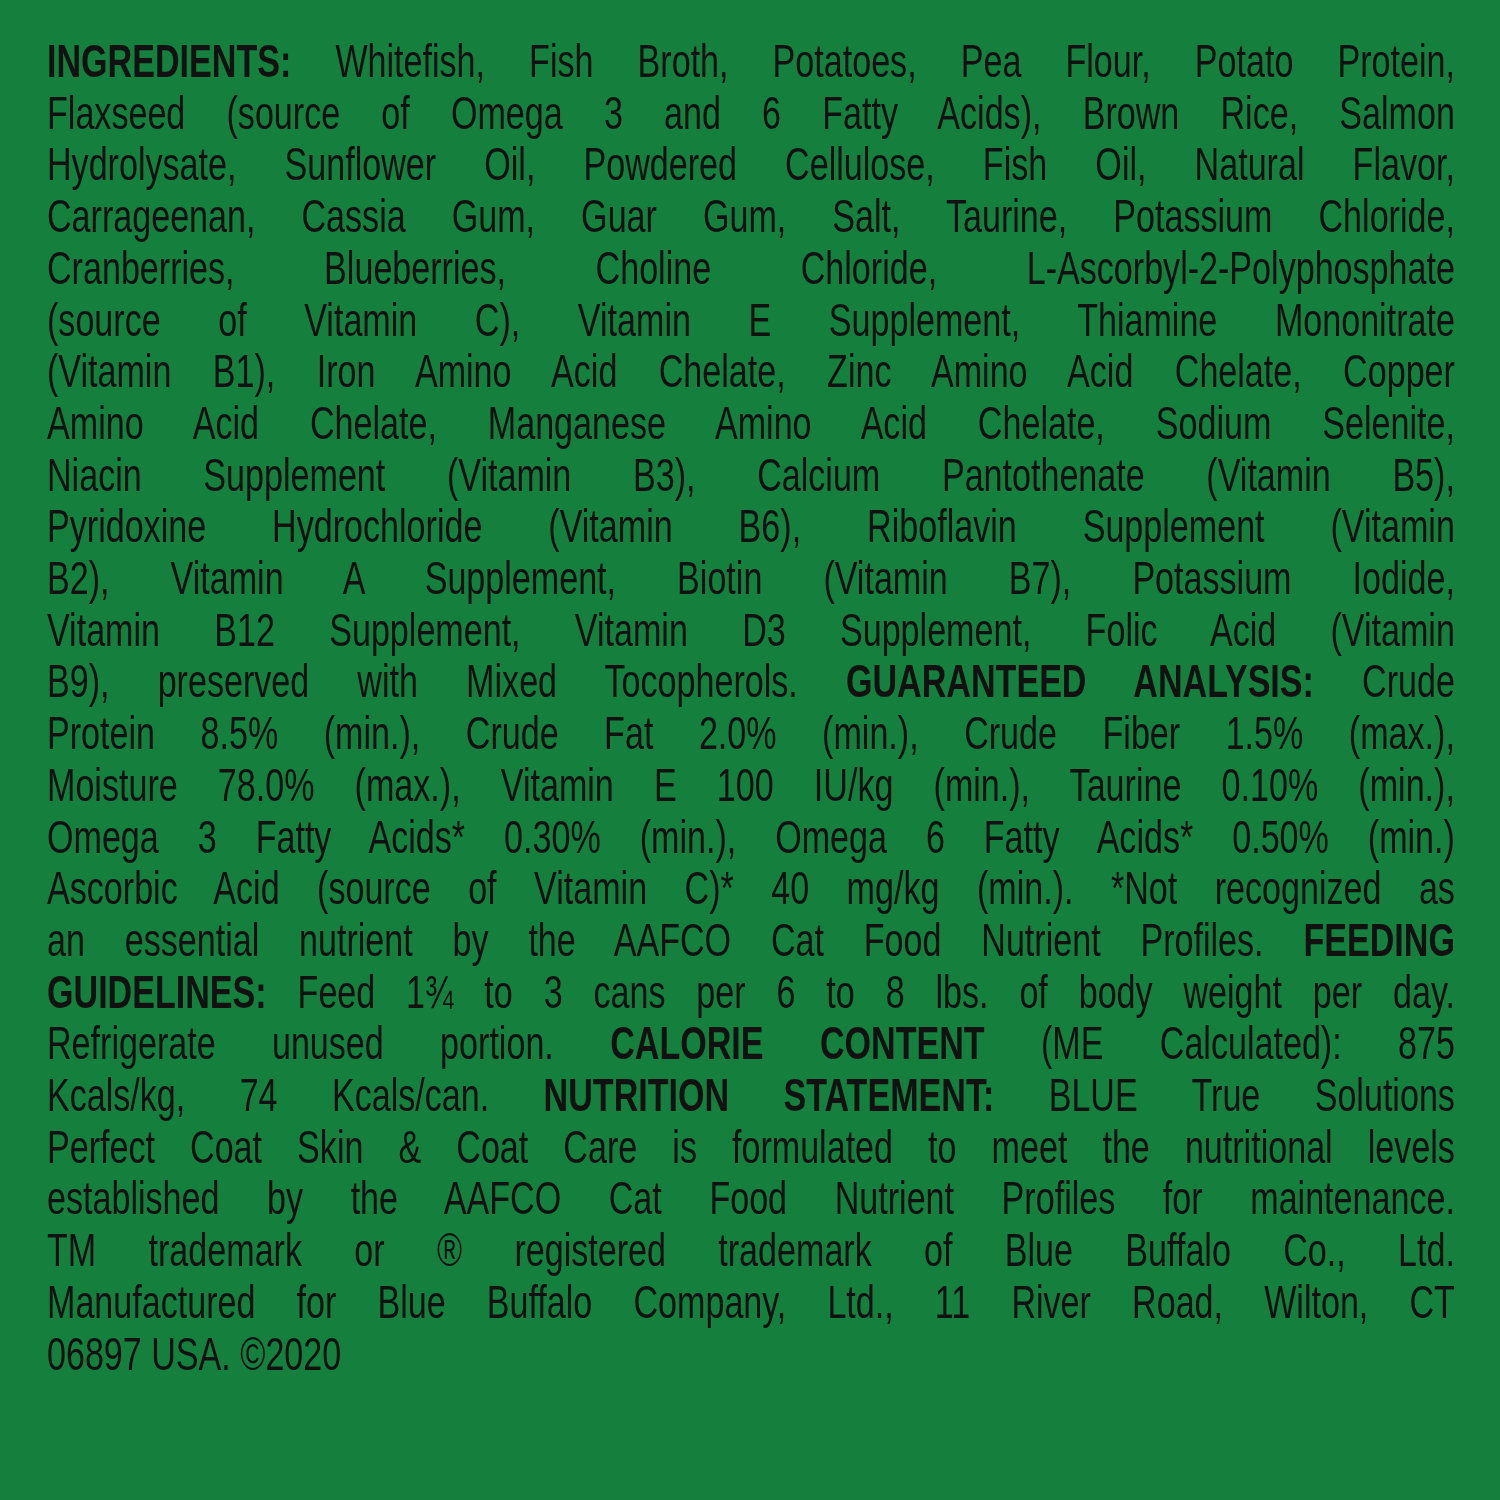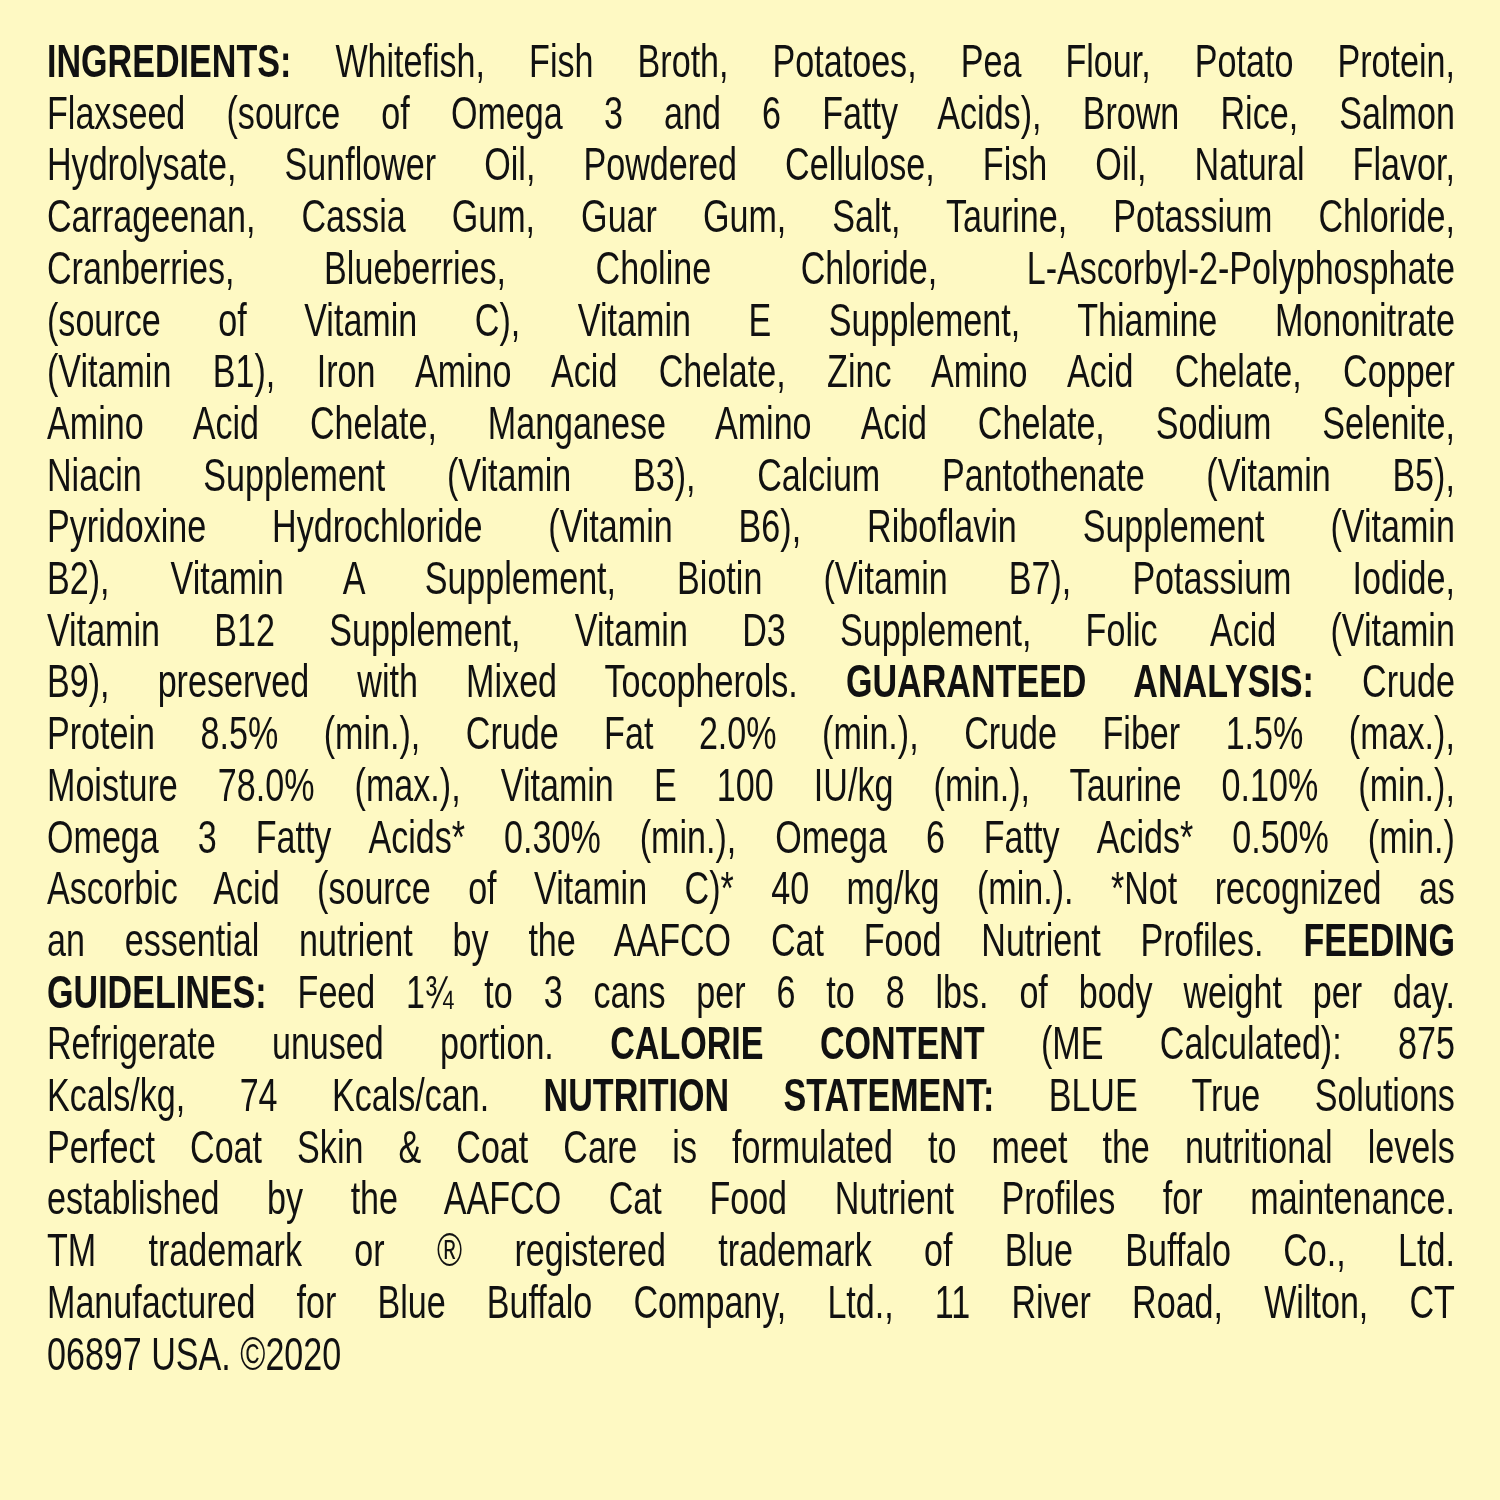--- a/index.html
+++ b/index.html
@@ -4,21 +4,21 @@
 <style>
   html, body {
     margin: 0;
     padding: 0;
     background: #ffffff;
   }
   .canvas {
     position: relative;
     width: 1500px;
     height: 1500px;
-    background: #fef9c3;
+    background: #15803d;
     overflow: hidden;
   }
   .label-text-block {
     position: absolute;
     left: 47px;
     top: 36px;
     width: 1900px;               
     transform: scaleX(0.741);    
     transform-origin: 0 0;
     font-family: "Liberation Sans", sans-serif;

